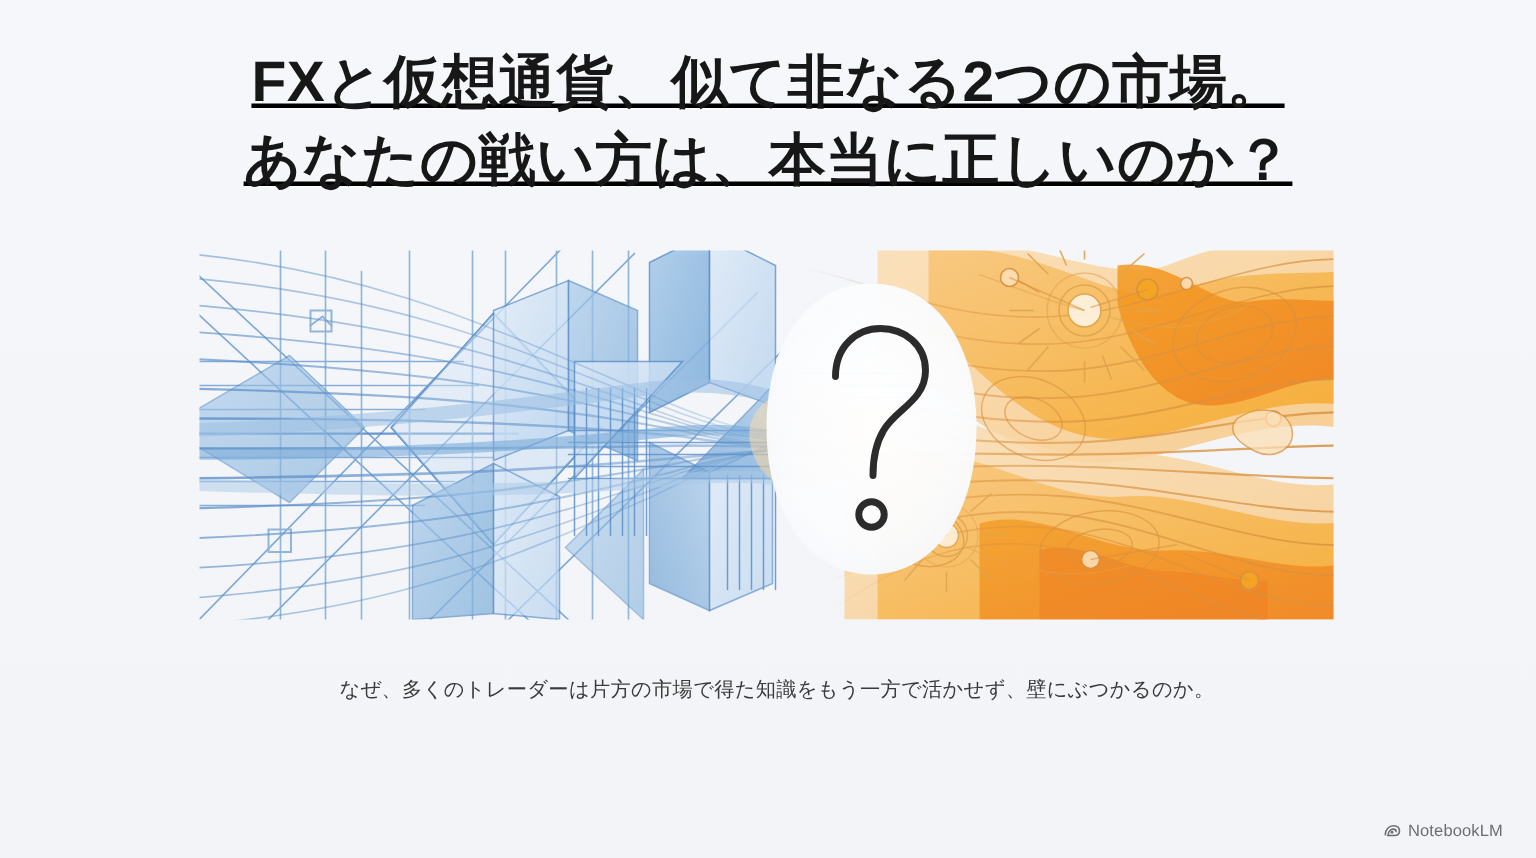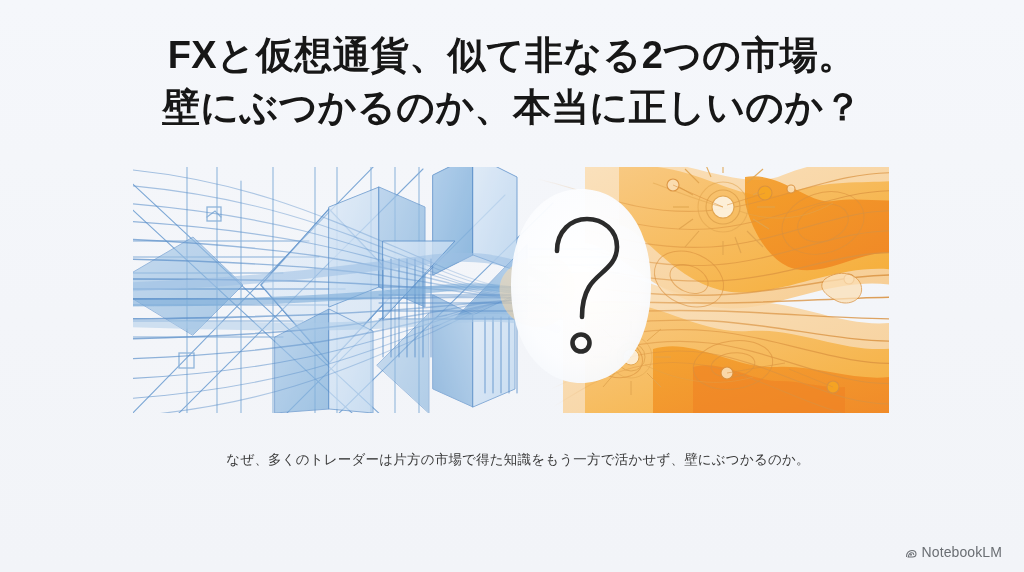--- a/index.html
+++ b/index.html
@@ -15,20 +15,21 @@
     background:linear-gradient(180deg,#f5f7fb 0%,#f3f5f9 55%,#f2f4f8 100%);
     display:flex;flex-direction:column;align-items:center;
   }
 
   
   .title-block{
     margin-top:30px;
     width:100%;
     text-align:center;
     user-select:none;
+    text-decoration:underline;
   }
   .title-line{
     display:block;
     color:#171717;
     font-weight:700;
     font-size:38px;
     line-height:1.36;
     letter-spacing:0.3px;
     text-shadow:0 1px 0 rgba(255,255,255,.6);
   }
@@ -51,36 +52,36 @@
     line-height:1.95;
     letter-spacing:0.2px;
     padding-left:12px;
   }
   .caption span{display:block;}
 
   
   .watermark{
     position:absolute;
     right:22px;bottom:12px;
-    display:flex;align-items:flex-end;gap:5px;
+    display:flex;align-items:flex-start;gap:5px;
     color:#5f6368;
-    font-size:14px;
+    font-size:11px;
     letter-spacing:0.1px;
     opacity:.92;
   }
   .watermark svg{display:block;}
 </style>
 </head>
 <body>
 
 <div class="slide">
 
   <div class="title-block">
     <span class="title-line">FXと仮想通貨、似て非なる2つの市場。</span>
-    <span class="title-line">壁にぶつかるのか、本当に正しいのか？</span>
+    <span class="title-line">あなたの戦い方は、本当に正しいのか？</span>
   </div>
 
   <div class="art-wrap">
     <svg viewBox="0 0 756 246" xmlns="http://www.w3.org/2000/svg" aria-hidden="true">
       <defs>
         <linearGradient id="blueFade" x1="0" y1="0" x2="1" y2="0">
           <stop offset="0" stop-color="#5b8fc9" stop-opacity="1"></stop>
           <stop offset="0.78" stop-color="#5b8fc9" stop-opacity=".55"></stop>
           <stop offset="1" stop-color="#5b8fc9" stop-opacity="0"></stop>
         </linearGradient>

